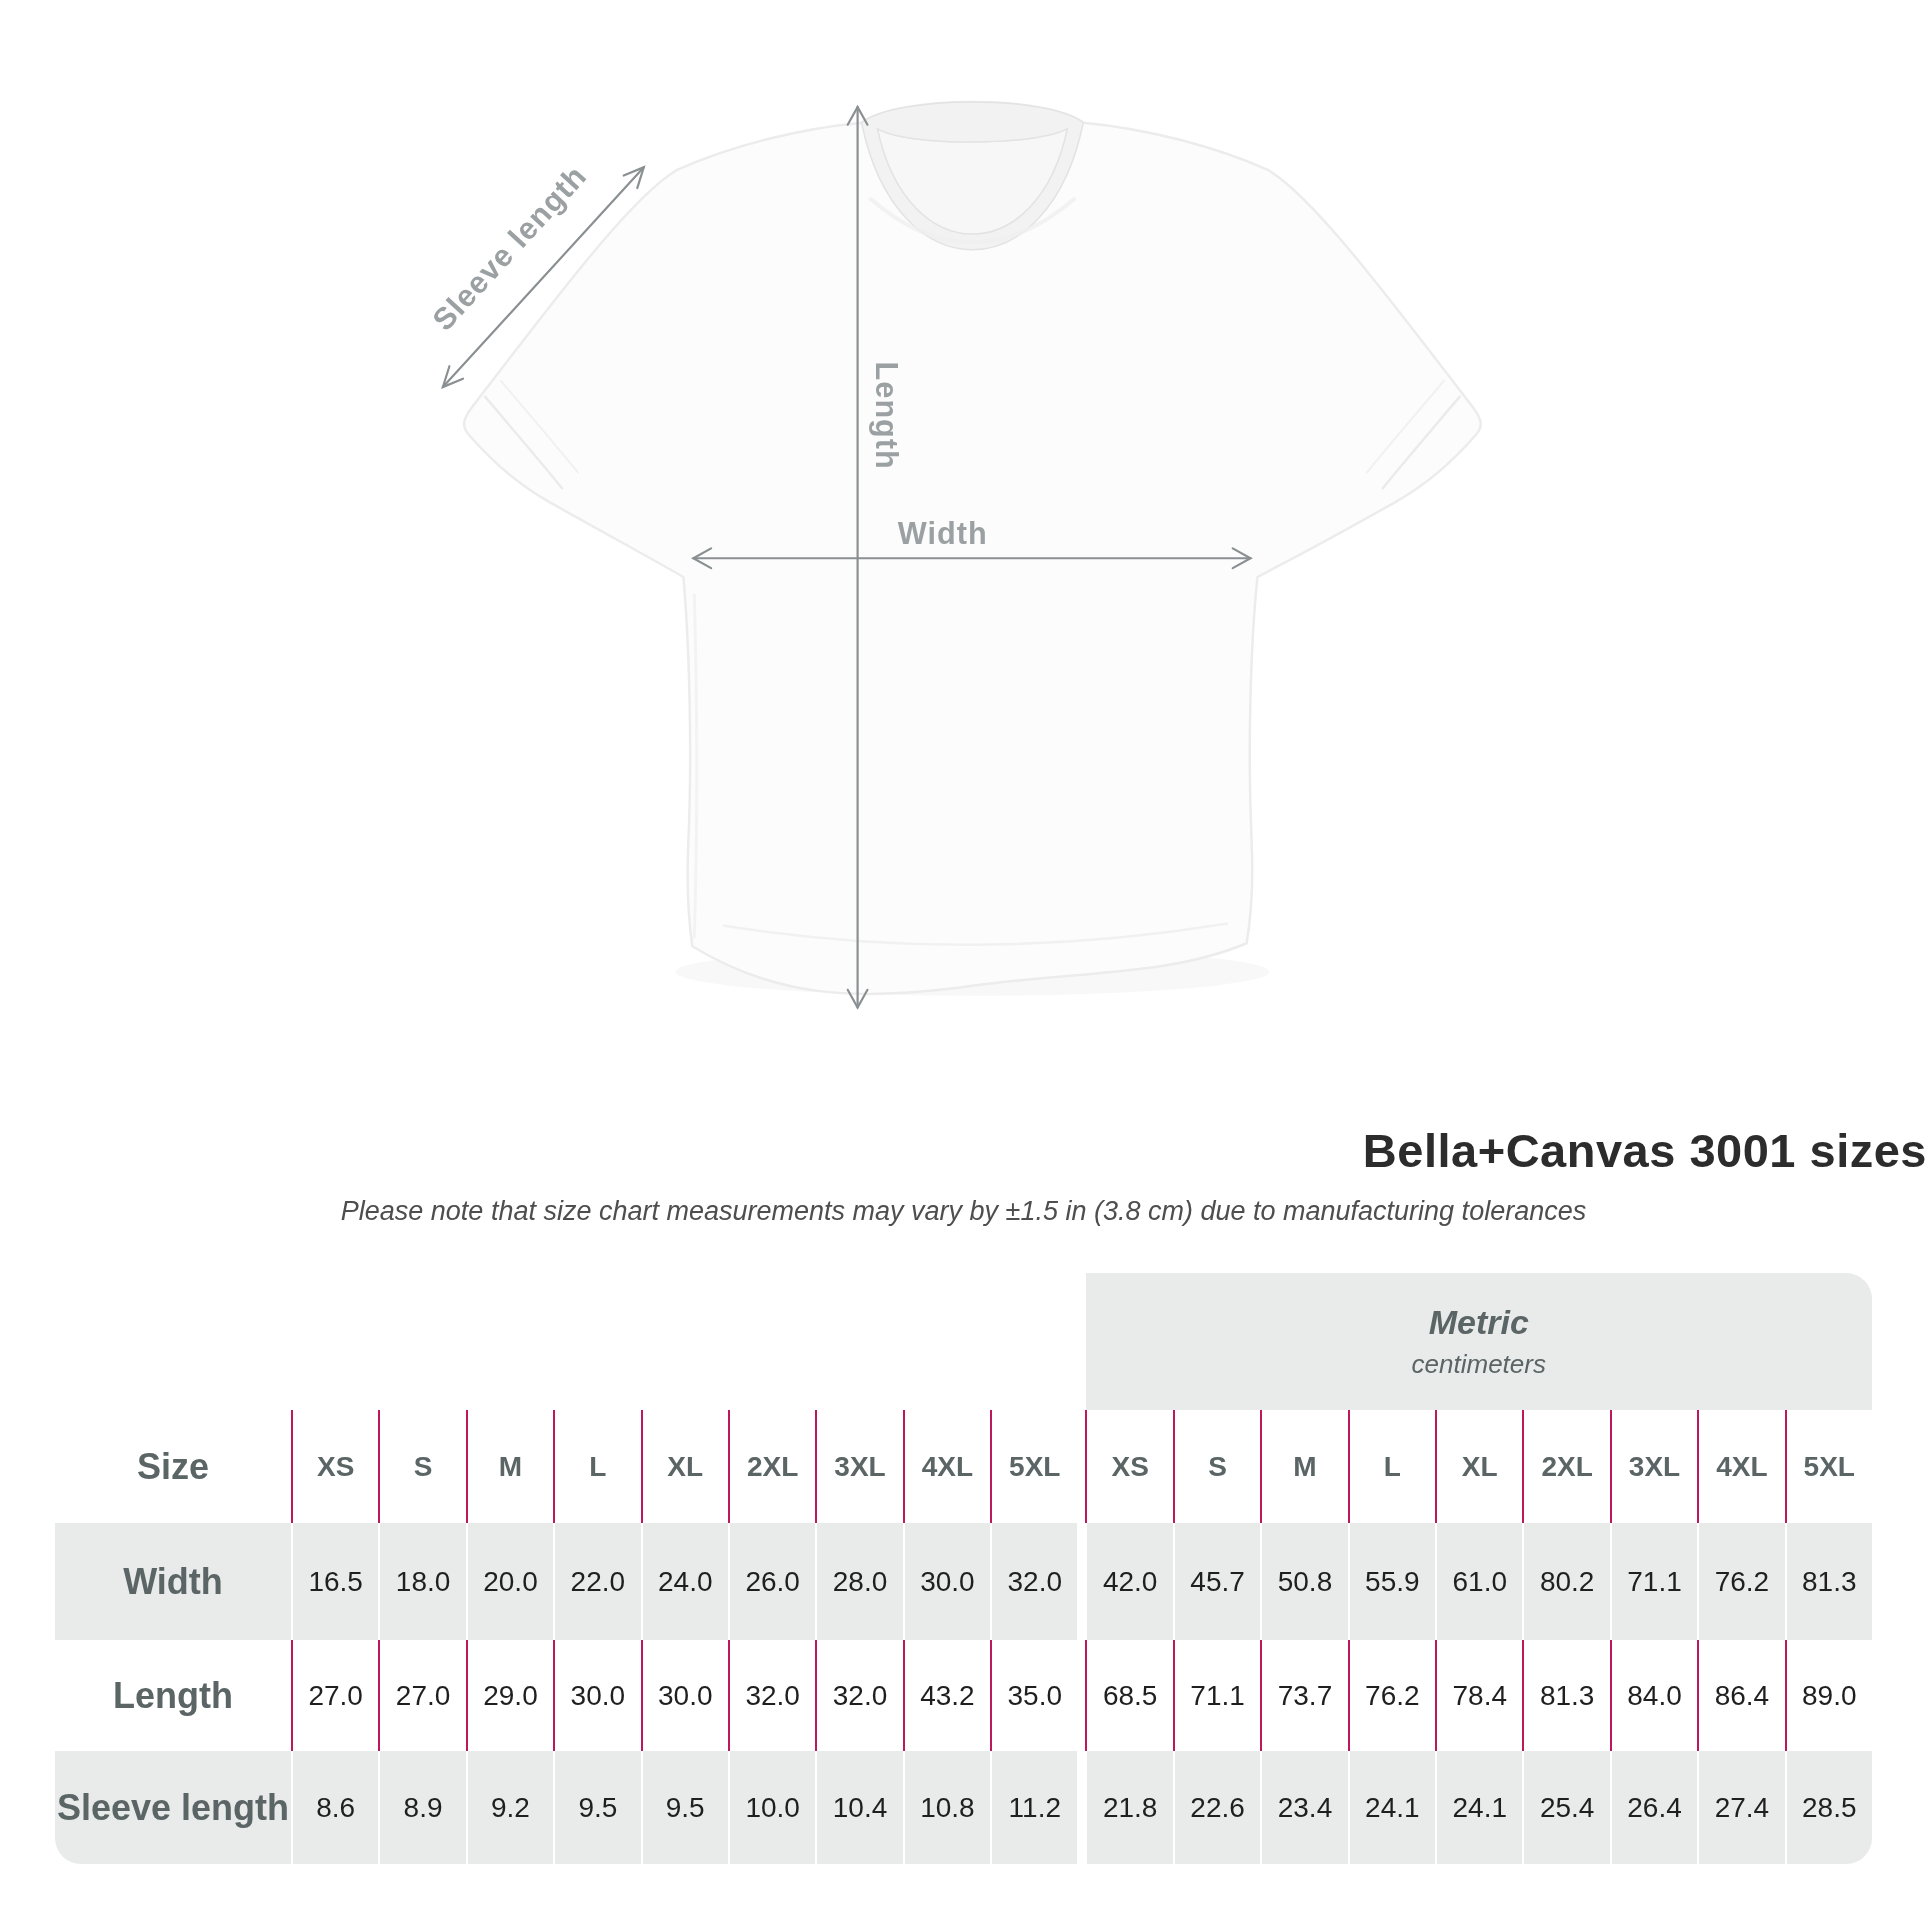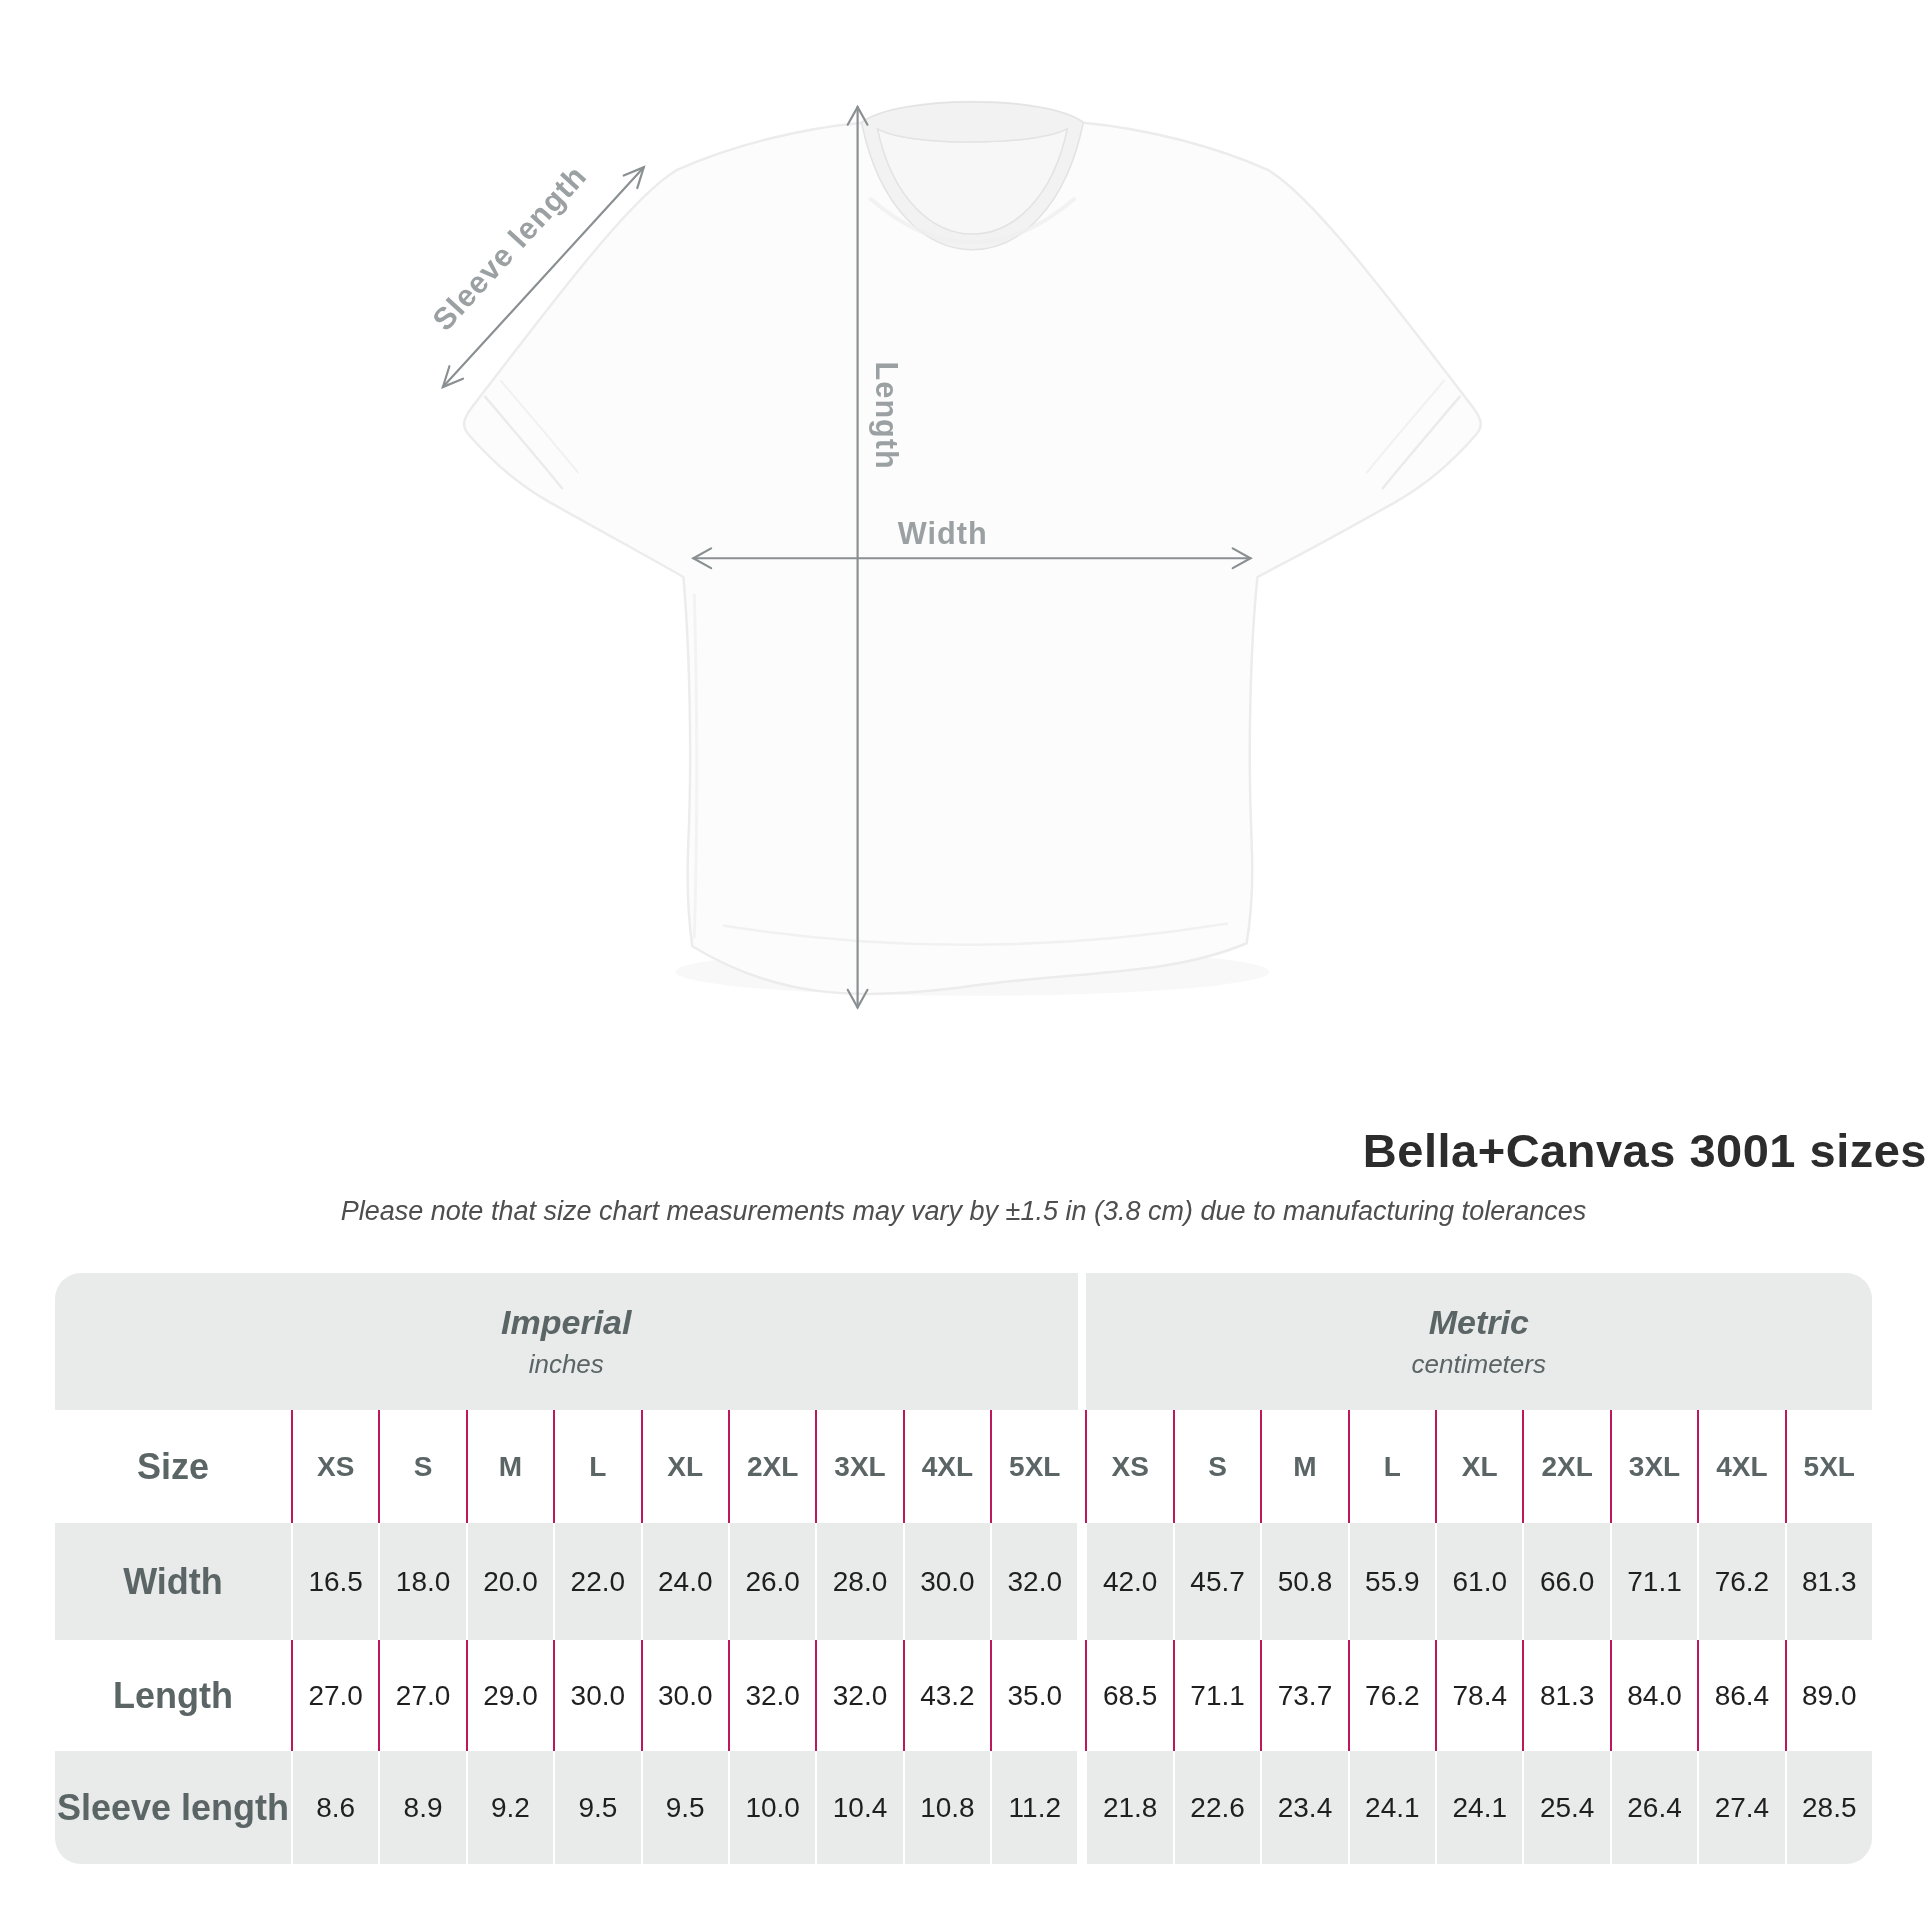--- a/index.html
+++ b/index.html
@@ -88,24 +88,20 @@
   <text x="516" y="252" text-anchor="middle" dominant-baseline="middle" transform="rotate(-47.5 516 252)">Sleeve length</text>
   <text x="893" y="420" text-anchor="middle" dominant-baseline="middle" transform="rotate(90 893 420)">Length</text>
   <text x="952" y="550" text-anchor="middle">Width</text>
 </svg>
 
 <h1 class="title">Bella+Canvas 3001 sizes</h1>
 <p class="subtitle">Please note that size chart measurements may vary by ±1.5 in (3.8 cm) due to manufacturing tolerances</p>
 
 <div class="size-table">
   <div class="unit-row">
-    <div class="unit-block left">
-      <div class="unit-name">Imperial</div>
-      <div class="unit-sub">inches</div>
-    </div>
     <div class="unit-gap"></div>
     <div class="unit-block right">
       <div class="unit-name">Metric</div>
       <div class="unit-sub">centimeters</div>
     </div>
   </div>
   <div id="table-rows">
       <div class="t-row size-row row-white">
         <div class="lbl">Size</div>
         <div class="cell sz">XS</div>
@@ -138,21 +134,21 @@
         <div class="cell num">26.0</div>
         <div class="cell num">28.0</div>
         <div class="cell num">30.0</div>
         <div class="cell num">32.0</div>
         <div class="gap"></div>
         <div class="cell num">42.0</div>
         <div class="cell num">45.7</div>
         <div class="cell num">50.8</div>
         <div class="cell num">55.9</div>
         <div class="cell num">61.0</div>
-        <div class="cell num">66.0</div>
+        <div class="cell num">80.2</div>
         <div class="cell num">71.1</div>
         <div class="cell num">76.2</div>
         <div class="cell num">81.3</div>
       </div>
       <div class="t-row r-length row-white">
         <div class="lbl">Length</div>
         <div class="cell num">27.0</div>
         <div class="cell num">27.0</div>
         <div class="cell num">29.0</div>
         <div class="cell num">30.0</div>

